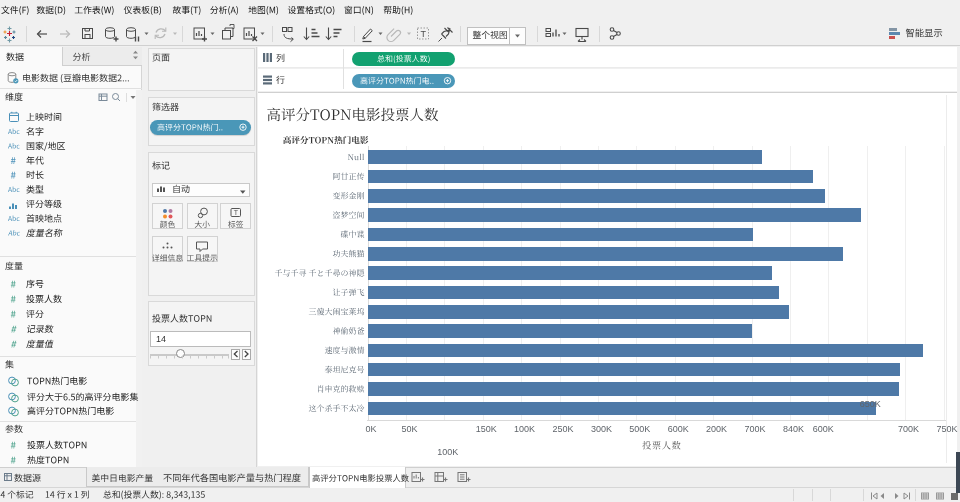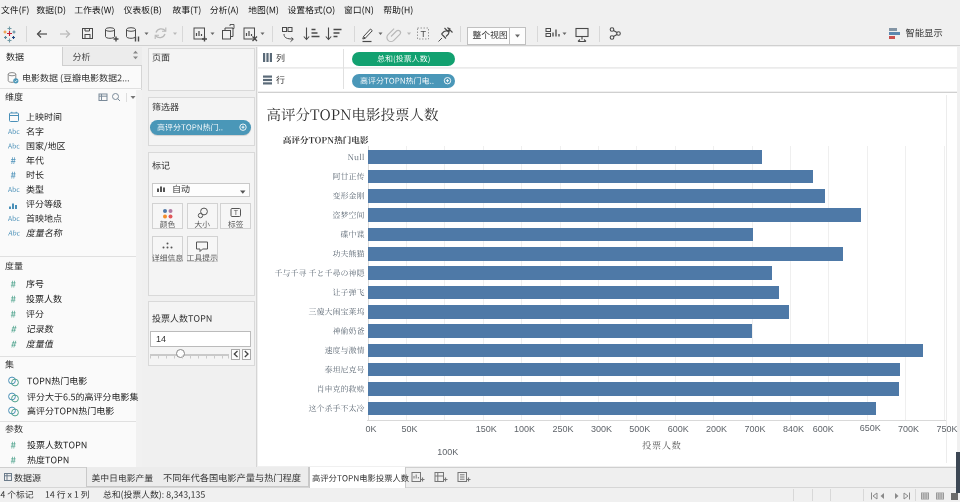--- a/index.html
+++ b/index.html
@@ -100,21 +100,21 @@
 <div style="position:absolute;left:467.2px;top:423.5px;width:38px;text-align:center;font:9px 'Liberation Sans',sans-serif;color:#5f646a">150K</div>
 <div style="position:absolute;left:505.6px;top:423.5px;width:38px;text-align:center;font:9px 'Liberation Sans',sans-serif;color:#5f646a">100K</div>
 <div style="position:absolute;left:544.0px;top:423.5px;width:38px;text-align:center;font:9px 'Liberation Sans',sans-serif;color:#5f646a">250K</div>
 <div style="position:absolute;left:582.4px;top:423.5px;width:38px;text-align:center;font:9px 'Liberation Sans',sans-serif;color:#5f646a">300K</div>
 <div style="position:absolute;left:620.8px;top:423.5px;width:38px;text-align:center;font:9px 'Liberation Sans',sans-serif;color:#5f646a">500K</div>
 <div style="position:absolute;left:659.2px;top:423.5px;width:38px;text-align:center;font:9px 'Liberation Sans',sans-serif;color:#5f646a">600K</div>
 <div style="position:absolute;left:697.6px;top:423.5px;width:38px;text-align:center;font:9px 'Liberation Sans',sans-serif;color:#5f646a">200K</div>
 <div style="position:absolute;left:736.0px;top:423.5px;width:38px;text-align:center;font:9px 'Liberation Sans',sans-serif;color:#5f646a">700K</div>
 <div style="position:absolute;left:774.4px;top:423.5px;width:38px;text-align:center;font:9px 'Liberation Sans',sans-serif;color:#5f646a">840K</div>
 <div style="position:absolute;left:812.8px;top:423.5px;width:38px;font:9px 'Liberation Sans',sans-serif;color:#5f646a">600K</div>
-<div style="position:absolute;left:851.2px;top:423px;width:38px;text-align:center;font:9px 'Liberation Sans',sans-serif;color:#5f646a">650K</div>
+<div style="position:absolute;left:851.2px;top:399px;width:38px;text-align:center;font:9px 'Liberation Sans',sans-serif;color:#5f646a">650K</div>
 <div style="position:absolute;left:889.6px;top:423.5px;width:38px;text-align:center;font:9px 'Liberation Sans',sans-serif;color:#5f646a">700K</div>
 <div style="position:absolute;left:928.0px;top:423.5px;width:38px;text-align:center;font:9px 'Liberation Sans',sans-serif;color:#5f646a">750K</div>
 
 <div class="ab" style="left:0;top:467px;width:960px;height:21px;background:#efefef;border-top:1px solid #cfcfcf;border-bottom:1px solid #d6d6d6"></div>
 <div class="ab" style="left:85.5px;top:467px;width:74px;height:20px;background:#ececec;border:1px solid #c9c9c9;border-top:none"></div>
 <div class="ab" style="left:155px;top:467px;width:154px;height:20px;background:#ececec;border:1px solid #c9c9c9;border-top:none;border-left:none"></div>
 <div class="ab" style="left:309px;top:467px;width:97px;height:21px;background:#fff;border-left:1px solid #c9c9c9;border-right:1px solid #c9c9c9"></div>
 
 <div class="ab" style="left:0;top:488px;width:960px;height:14px;background:#f0f0f0"></div>
 <div class="vline" style="left:793px;top:489px;height:12px;background:#d8d8d8"></div>

